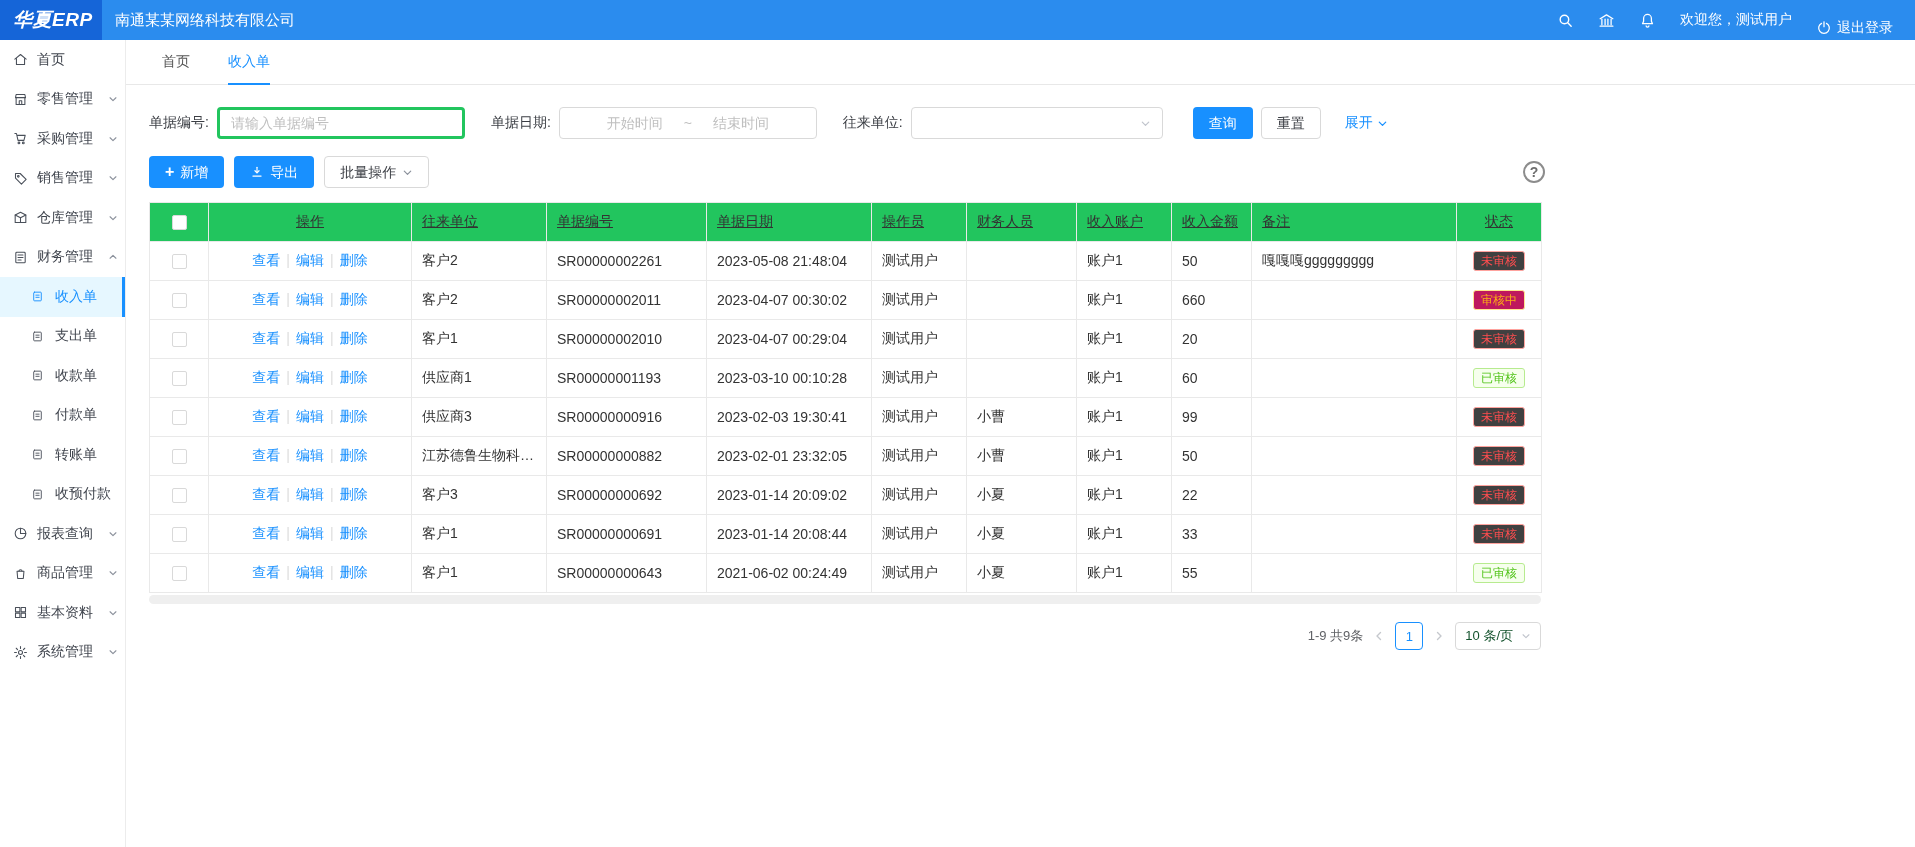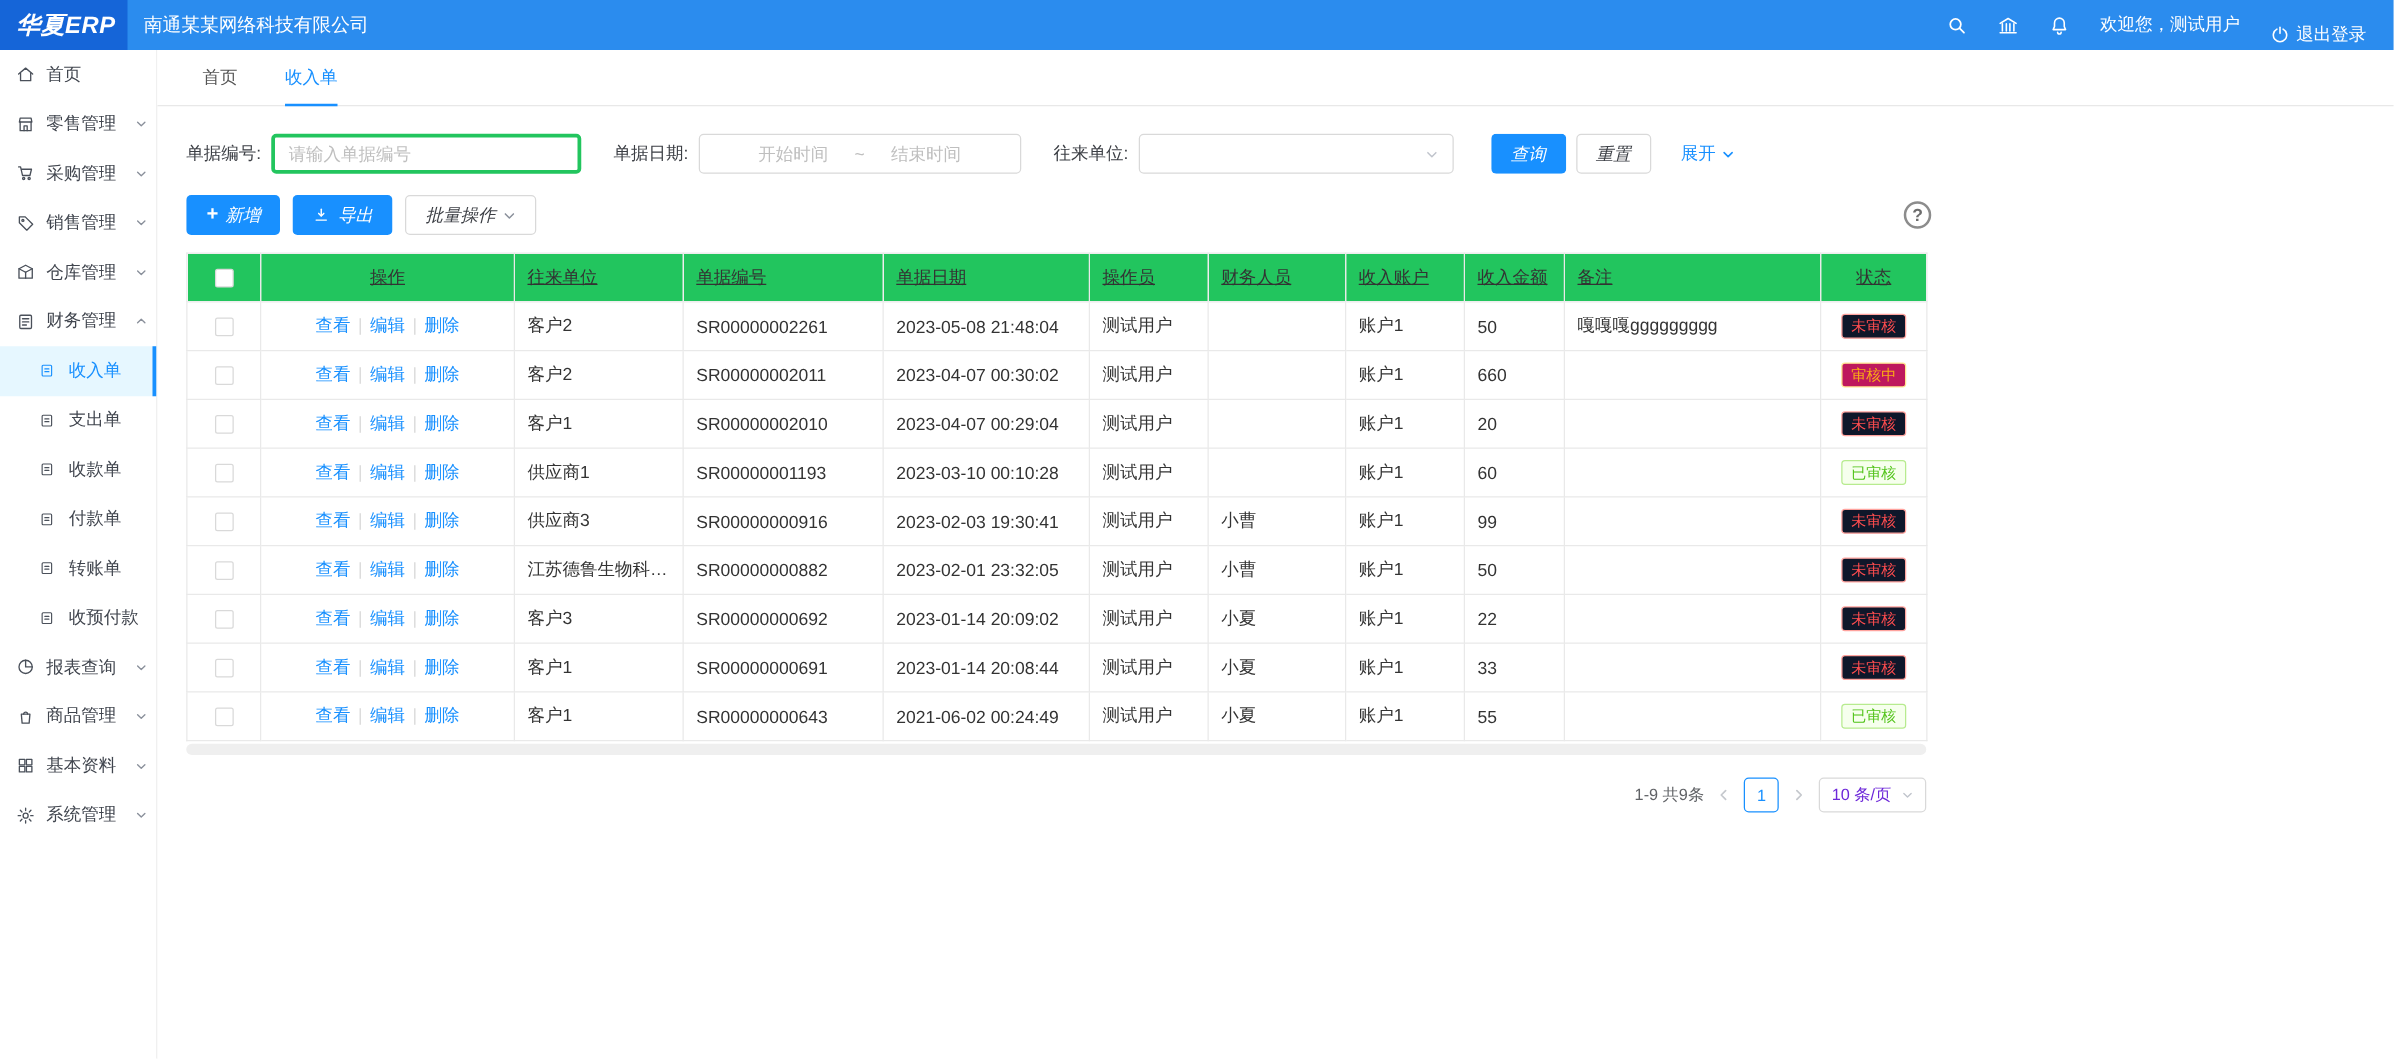--- a/index.html
+++ b/index.html
@@ -49,21 +49,21 @@
   .input::placeholder{color:#bfbfbf;}
   .range{width:258px;height:32px;border:1px solid #d9d9d9;border-radius:4px;display:flex;align-items:center;
          justify-content:center;gap:4px;background:#fff;}
   .range input{border:none;outline:none;width:90px;text-align:center;font-size:14px;background:transparent;}
   .range input::placeholder{color:#bfbfbf;}
   .tilde{color:#bfbfbf;}
   .select{width:252px;height:32px;border:1px solid #d9d9d9;border-radius:4px;display:flex;align-items:center;
           padding:0 11px;background:#fff;cursor:pointer;}
   .sel-chev{margin-left:auto;display:inline-flex;color:#c0c4cc;}
   .btn{height:32px;border-radius:4px;padding:4px 15px;font-size:14px;display:inline-flex;align-items:center;
-       gap:6px;cursor:pointer;border:1px solid transparent;line-height:1;font-style:italic;}
+       gap:6px;cursor:pointer;border:1px solid transparent;line-height:1;}
   .btn-primary{background:var(--accent);color:#fff;}
   .btn-default{background:#fff;border-color:#d9d9d9;color:#3b3e44;}
   .btn-search{margin-left:22px;}
   .link-expand{color:var(--accent);display:inline-flex;align-items:center;gap:4px;margin-left:16px;cursor:pointer;}
   .chev-blue{display:inline-flex;color:var(--accent);}
   .chev-gray{display:inline-flex;color:#8a909b;}
   
   .actionbar{display:flex;align-items:center;gap:10px;margin:17px 0 0 23px;}
   .plus{font-size:16px;font-weight:700;line-height:1;}
   .bicon{display:inline-flex;}
@@ -74,32 +74,32 @@
   table{border-collapse:collapse;table-layout:fixed;width:1392px;font-size:14px;}
   th,td{border:1px solid #e9e9e9;height:39px;padding:0 10px;text-align:left;font-weight:400;color:#333;
         overflow:hidden;white-space:nowrap;text-overflow:ellipsis;}
   thead th{background:#22c55e;text-decoration:underline;}
   .c-center{text-align:center;}
   .oplink{color:var(--accent);cursor:pointer;text-decoration:none;}
   .sep{color:#dcdcdc;margin:0 6px;}
   .cb{display:inline-block;width:15px;height:15px;border:1px solid #d9d9d9;border-radius:2px;background:#fff;
       vertical-align:middle;cursor:pointer;}
   .badge{display:inline-block;font-size:12px;line-height:18px;padding:0 7px;border-radius:3px;border:1px solid;}
-  .st-red{color:#ff4d4f;background:#0f172a;border-color:#ffa39e;}
+  .st-red{color:#ff4d4f;background:#404040;border-color:#ffa39e;}
   .st-orange{color:#faad14;background:#be185d;border-color:#ffe58f;}
   .st-green{color:#52c41a;background:#f6ffed;border-color:#b7eb8f;}
   .hscroll{width:1392px;height:9px;background:#efefef;border-radius:5px;margin-top:2px;}
   
   .pagination{width:1392px;margin:18px 0 0 23px;display:flex;align-items:center;justify-content:flex-end;
               gap:10px;font-size:13px;color:#606266;}
   .pg-arrow{display:inline-flex;align-items:center;color:#c5c8cd;cursor:pointer;}
   .pg-page{width:28px;height:28px;display:inline-flex;align-items:center;justify-content:center;
            border:1px solid var(--accent);color:var(--accent);border-radius:4px;background:#fff;cursor:pointer;}
   .pg-size{height:28px;border:1px solid #d9d9d9;border-radius:4px;display:inline-flex;align-items:center;
-           gap:8px;padding:0 9px;background:#fff;color:#6d28d9;cursor:pointer;}
+           gap:8px;padding:0 9px;background:#fff;color:#14532d;cursor:pointer;}
 </style>
 </head>
 <body>
 
 <div class="app">
 
   <header class="topbar">
     <div class="logo">华夏ERP</div>
     <div class="company">南通某某网络科技有限公司</div>
     <div class="topbar-right">

